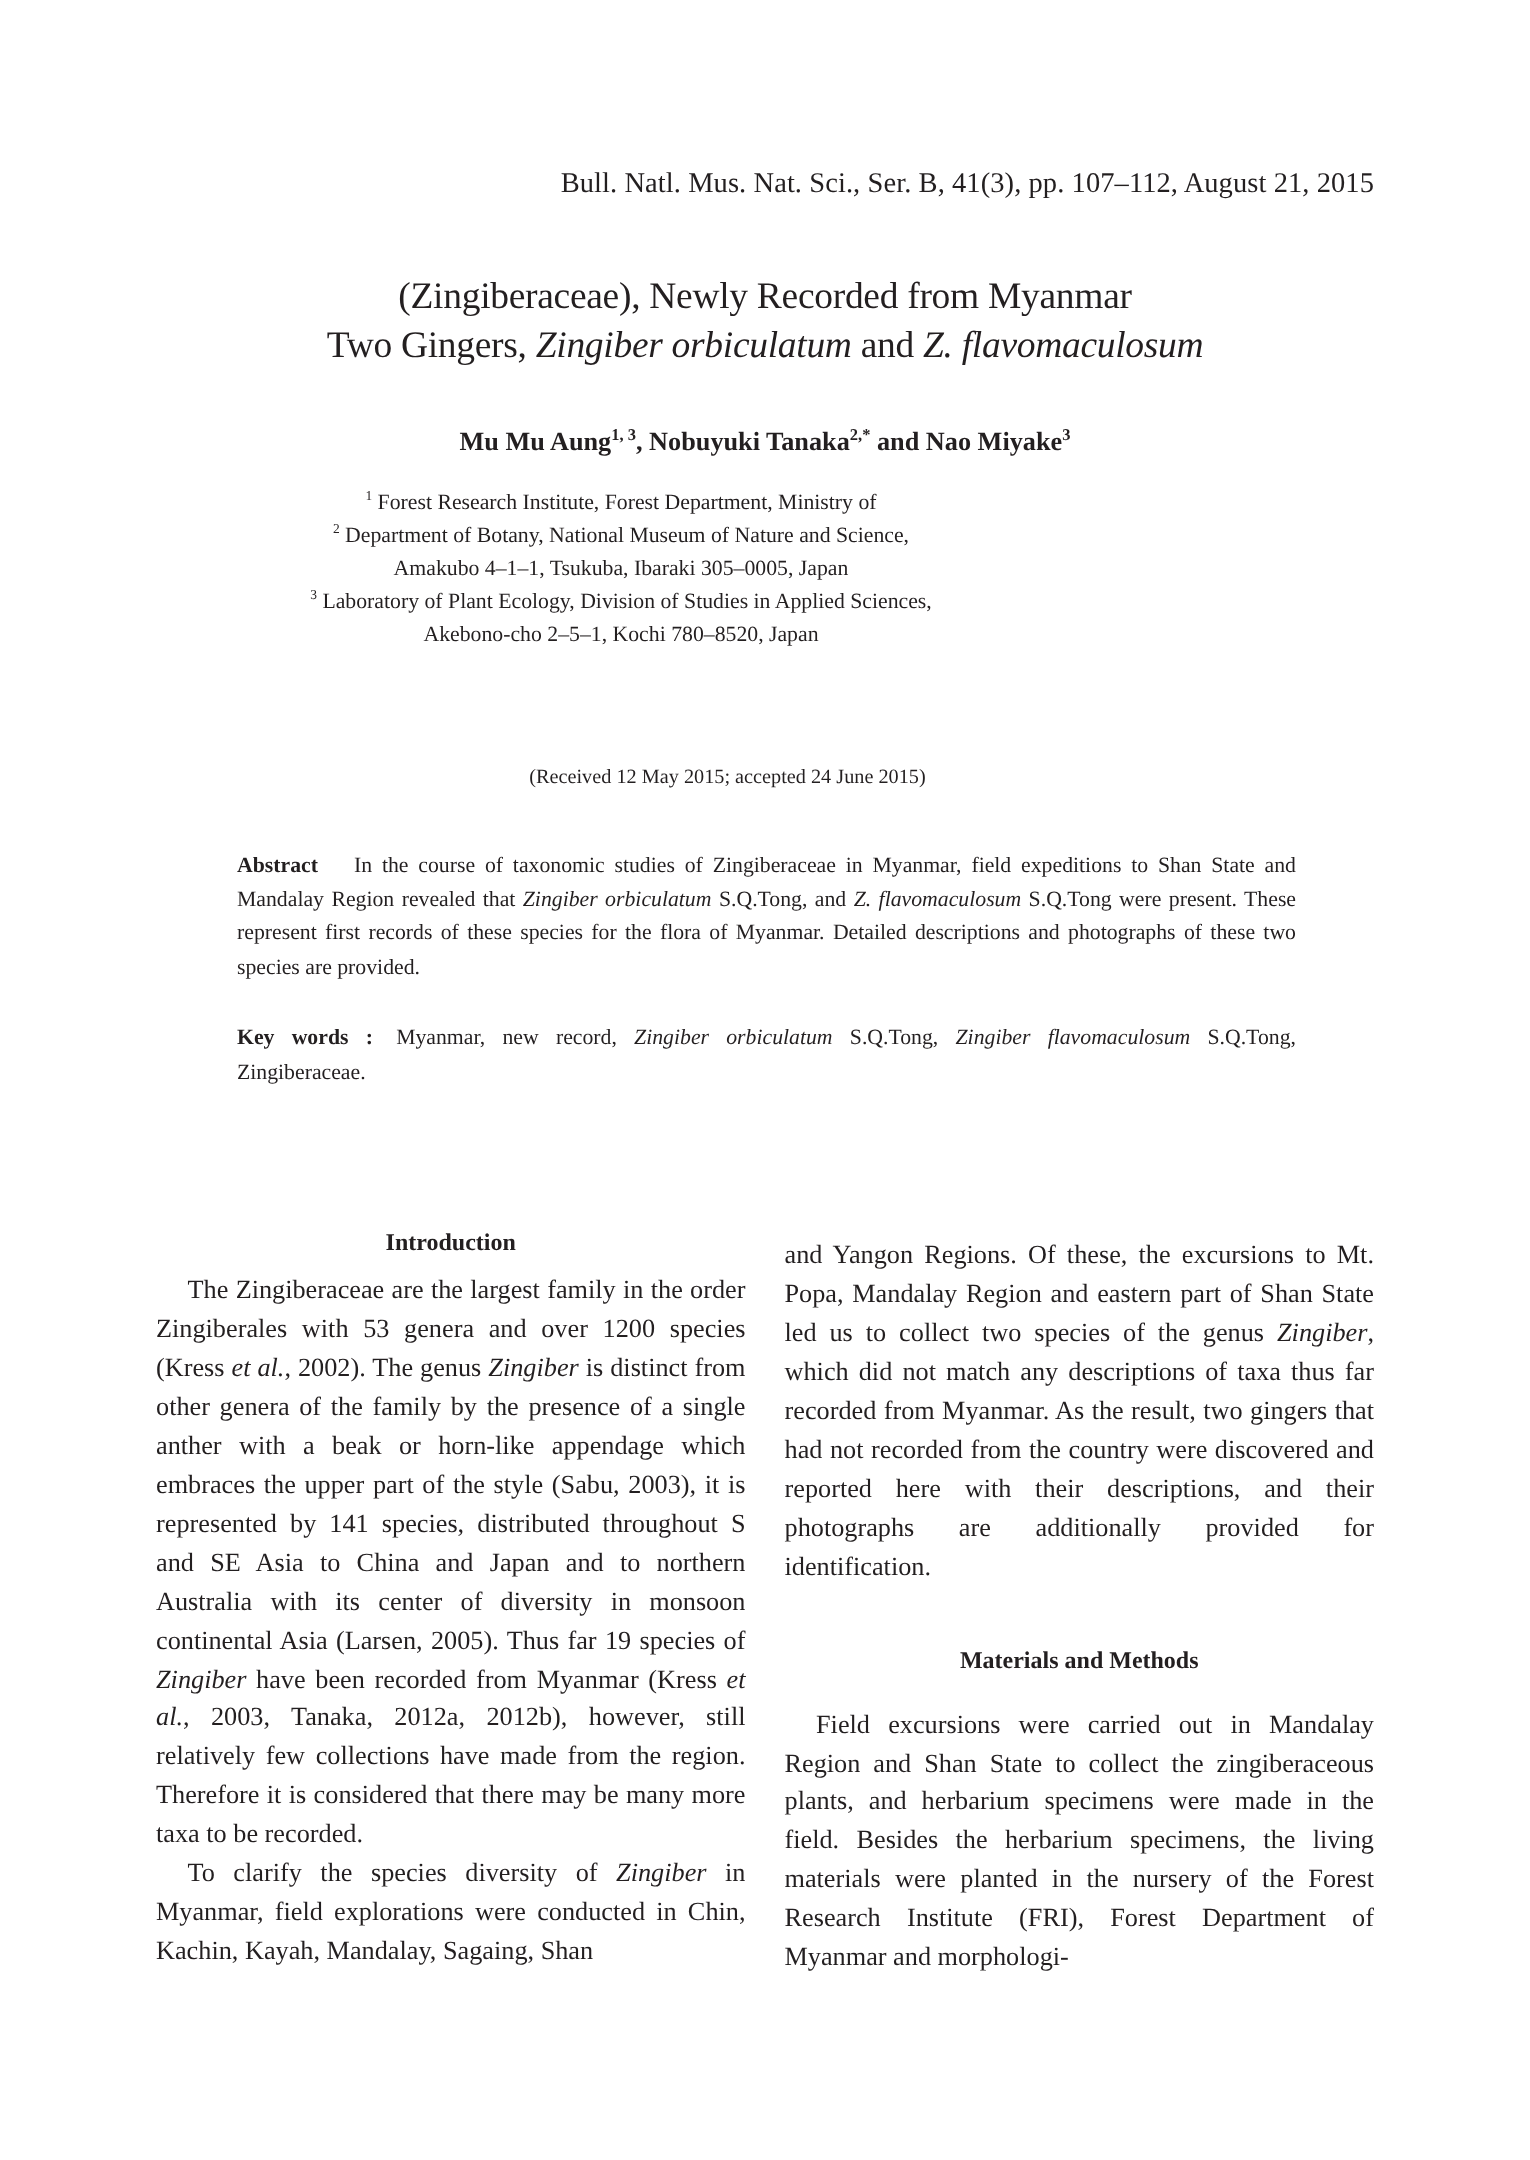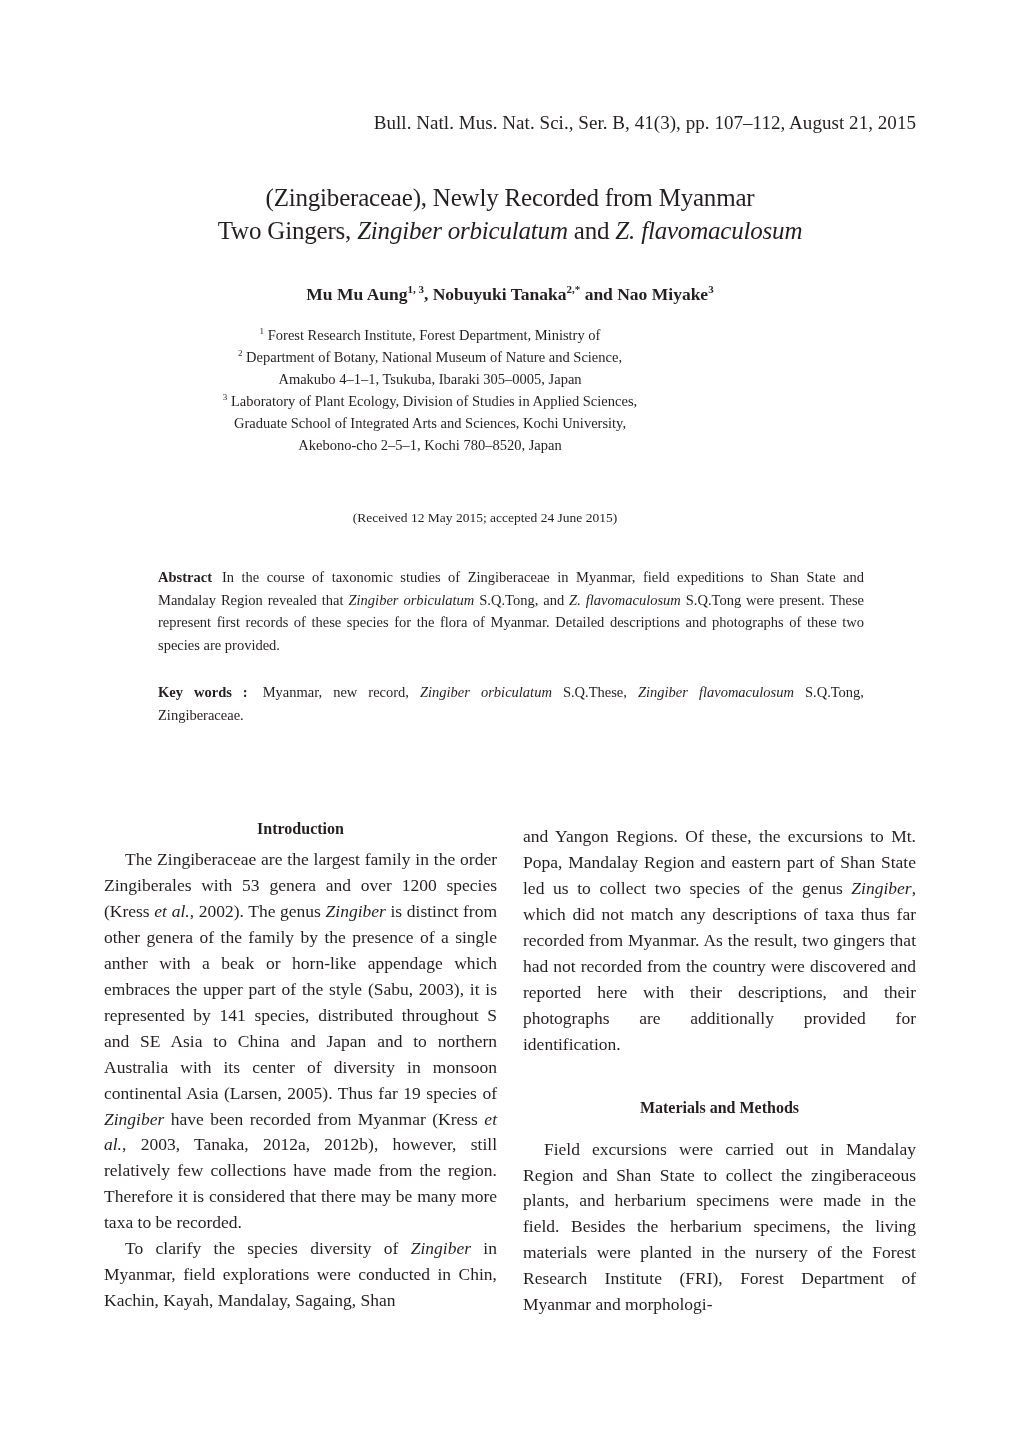--- a/index.html
+++ b/index.html
@@ -16,34 +16,34 @@
     font-size: 25px; line-height: 33px; letter-spacing: -0.2px;
   }
   .title .line { display: block; white-space: nowrap; }
   .authors {
     position: absolute; top: 284px; left: 0; width: 1020px; text-align: center;
     font-size: 17.5px; font-weight: bold; white-space: nowrap;
   }
   .authors sup { font-size: 11px; vertical-align: 7px; line-height: 0; }
   .affils {
     position: absolute; top: 324px; left: 0; width: 828px; text-align: center;
-    font-size: 14.5px; line-height: 22px; padding-left: 16px;
+    font-size: 14.5px; line-height: 22px;
   }
   .affils .line { display: block; white-space: nowrap; }
   .affils sup { font-size: 9px; vertical-align: 6px; line-height: 0; }
   .received {
     position: absolute; top: 510px; left: 0; width: 970px; text-align: center;
     font-size: 13.5px; white-space: nowrap;
   }
   .abstract {
     position: absolute; top: 566px; left: 158px; width: 706px;
     font-size: 14.5px; line-height: 22.7px; text-align: justify;
   }
   .abstract .para { text-align-last: left; }
-  .abstract .label { font-weight: bold; margin-right: 10px; }
+  .abstract .label { font-weight: bold; margin-right: 24px; }
   .keywords {
     position: absolute; top: 681px; left: 158px; width: 706px;
     font-size: 14.5px; line-height: 22.7px; text-align: justify;
   }
   .keywords .label { font-weight: bold; margin-right: 4px; }
   .col {
     position: absolute; width: 393px; font-size: 17.5px; line-height: 25.95px;
     text-align: justify;
   }
   .col-left { left: 104px; top: 818px; }
@@ -68,31 +68,30 @@
   <span class="line"><span>Two Gingers, </span><i>Zingiber orbiculatum</i><span> and </span><i>Z. flavomaculosum</i></span>
 </div>
 
 <div class="authors"><span>Mu Mu Aung</span><sup>1, 3</sup><span>, </span><span>Nobuyuki Tanaka</span><sup>2,*</sup><span> and </span><span>Nao Miyake</span><sup>3</sup></div>
 
 <div class="affils">
   <span class="line"><sup>1</sup><span> Forest Research Institute, Forest Department, Ministry of</span></span>
   <span class="line"><sup>2</sup><span> Department of Botany, National Museum of Nature and Science,</span></span>
   <span class="line"><span>Amakubo 4–1–1, Tsukuba, Ibaraki 305–0005, Japan</span></span>
   <span class="line"><sup>3</sup><span> Laboratory of Plant Ecology, Division of Studies in Applied Sciences,</span></span>
-  <span class="line"><span>Graduate School of Integrated Arts and Sciences, Kochi University,</span></span>
   <span class="line"><span>Akebono-cho 2–5–1, Kochi 780–8520, Japan</span></span>
 </div>
 
 <div class="received">(Received 12 May 2015; accepted 24 June 2015)</div>
 
 <div class="abstract">
   <div class="para"><span class="label">Abstract</span><span>In the course of taxonomic studies of Zingiberaceae in Myanmar, field expeditions to Shan State and Mandalay Region revealed that </span><i>Zingiber orbiculatum</i><span> S.Q.Tong, and </span><i>Z. flavomaculosum</i><span> S.Q.Tong were present. These represent first records of these species for the flora of Myanmar. Detailed descriptions and photographs of these two species are provided.</span></div>
 </div>
 
-<div class="keywords"><span class="label">Key words :</span><span> Myanmar, new record, </span><i>Zingiber orbiculatum</i><span> S.Q.These, </span><i>Zingiber flavomaculosum</i><span> S.Q.Tong, Zingiberaceae.</span></div>
+<div class="keywords"><span class="label">Key words :</span><span> Myanmar, new record, </span><i>Zingiber orbiculatum</i><span> S.Q.Tong, </span><i>Zingiber flavomaculosum</i><span> S.Q.Tong, Zingiberaceae.</span></div>
 
 <div class="col col-left">
   <div class="heading">Introduction</div>
   <p class="indent last"><span>The Zingiberaceae are the largest family in the order Zingiberales with 53 genera and over 1200 species (Kress </span><i>et al.</i><span>, 2002). The genus </span><i>Zingiber</i><span> is distinct from other genera of the family by the presence of a single anther with a beak or horn-like appendage which embraces the upper part of the style (Sabu, 2003), it is represented by 141 species, distributed throughout S and SE Asia to China and Japan and to northern Australia with its center of diversity in monsoon continental Asia (Larsen, 2005). Thus far 19 species of </span><i>Zingiber</i><span> have been recorded from Myanmar (Kress </span><i>et al.</i><span>, 2003, Tanaka, 2012a, 2012b), however, still relatively few collections have made from the region. Therefore it is considered that there may be many more taxa to be recorded.</span></p>
   <p class="indent"><span>To clarify the species diversity of </span><i>Zingiber</i><span id="p2-left"> in Myanmar, field explorations were conducted in Chin, Kachin, Kayah, Mandalay, Sagaing, Shan</span></p>
 </div>
 
 <div class="col col-right">
   <p class="last"><span id="p2-right">and Yangon Regions. Of these, the excursions to Mt. Popa, Mandalay Region and eastern part of Shan State led us to collect two species of the genus </span><i>Zingiber</i><span>, which did not match any descriptions of taxa thus far recorded from Myanmar. As the result, two gingers that had not recorded from the country were discovered and reported here with their descriptions, and their photographs are additionally provided for identification.</span></p>
   <div class="heading mm">Materials and Methods</div>

